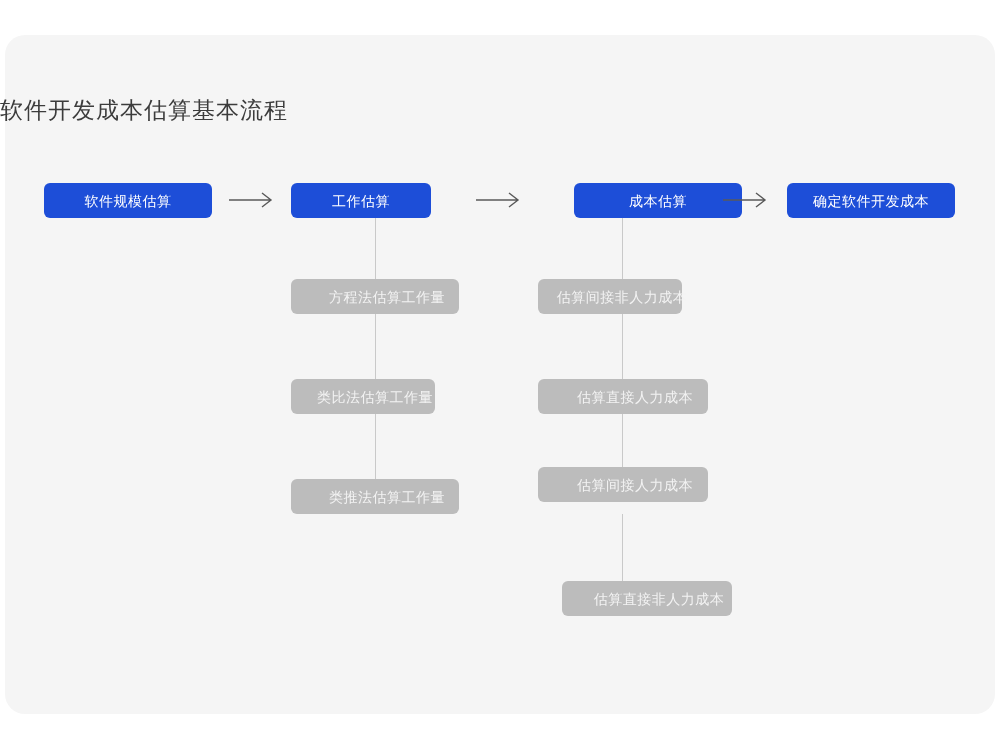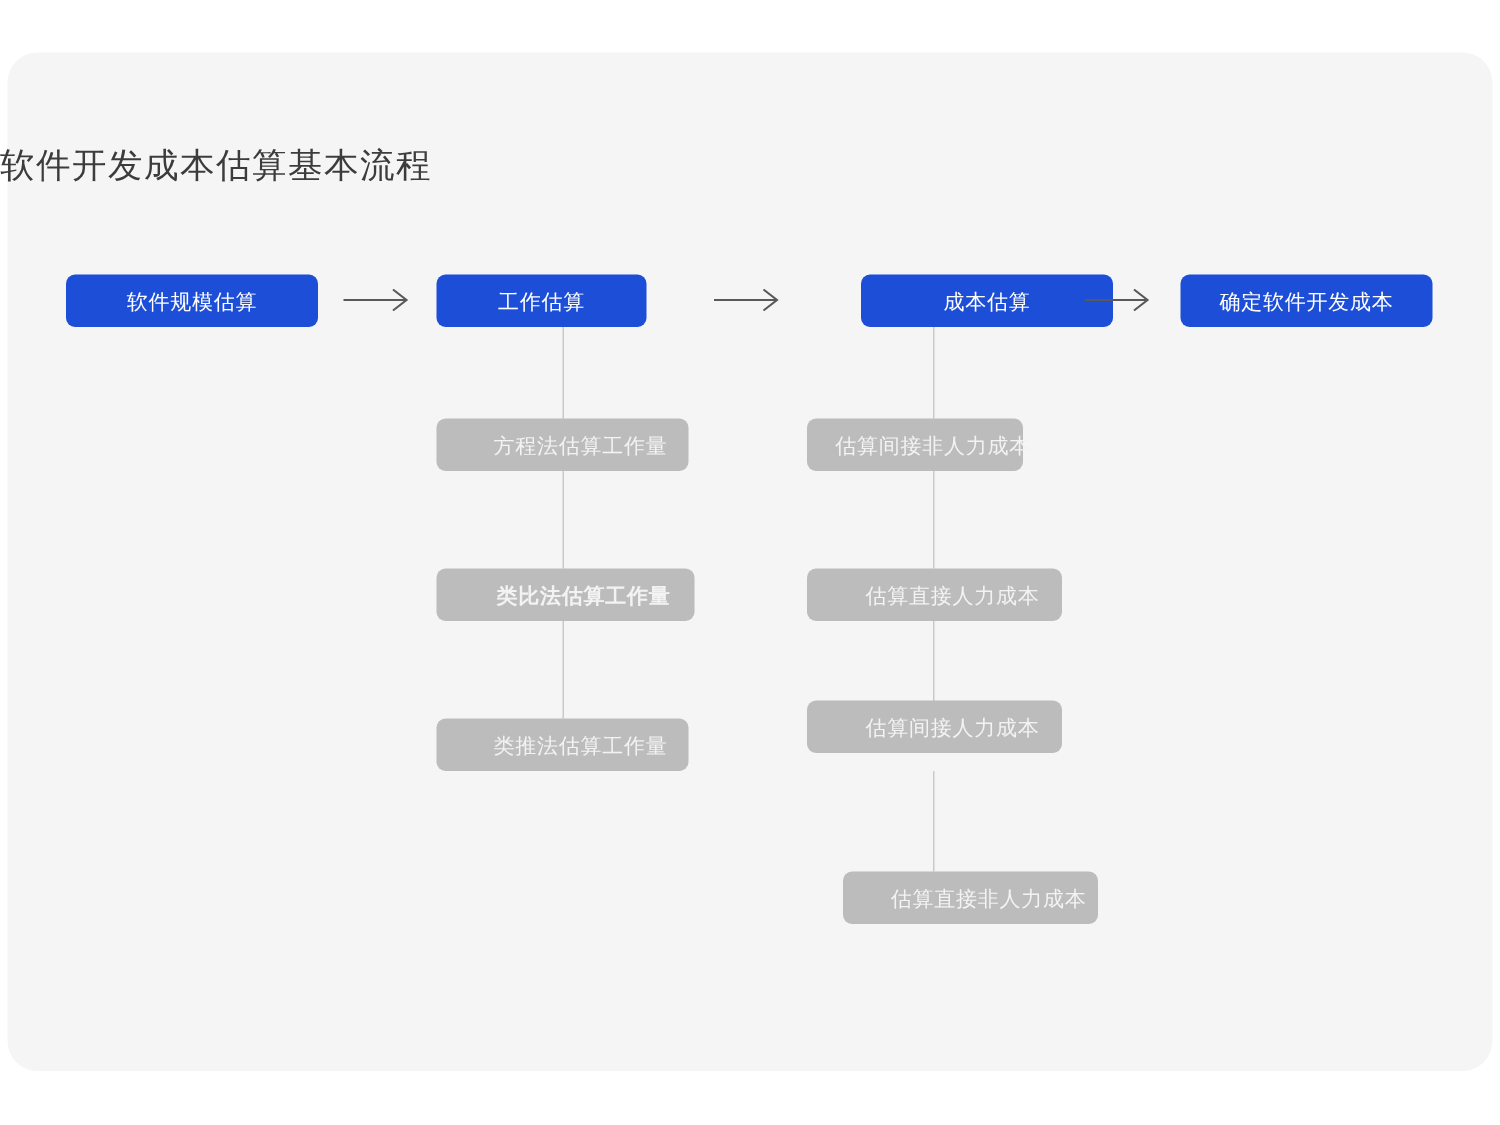--- a/index.html
+++ b/index.html
@@ -111,21 +111,21 @@
       <path d="M1 9 H42 M34 2 L43 9 L34 16" fill="none" stroke="#595959" stroke-width="1.4"></path>
     </svg>
   </div>
 
   <div class="node primary" style="left:787px; top:183px; width:168px; height:35px;">确定软件开发成本</div>
 
   <div class="vline" style="left:375px; top:218px; height:61px;"></div>
   <div class="node secondary" style="left:291px; top:279px; width:168px; height:35px;">方程法估算工作量</div>
 
   <div class="vline" style="left:375px; top:314px; height:65px;"></div>
-  <div class="node secondary" style="left:291px; top:379px; width:172px; height:35px;font-weight:bold;">类比法估算工作量</div>
+  <div class="node secondary" style="left:291px; top:379px; width:144px; height:35px;">类比法估算工作量</div>
 
   <div class="vline" style="left:375px; top:414px; height:65px;"></div>
   <div class="node secondary" style="left:291px; top:479px; width:168px; height:35px;">类推法估算工作量</div>
 
   <div class="vline" style="left:622px; top:218px; height:61px;"></div>
   <div class="node secondary" style="left:538px; top:279px; width:144px; height:35px;">估算间接非人力成本</div>
 
   <div class="vline" style="left:622px; top:314px; height:65px;"></div>
   <div class="node secondary" style="left:538px; top:379px; width:170px; height:35px;">估算直接人力成本</div>
 

